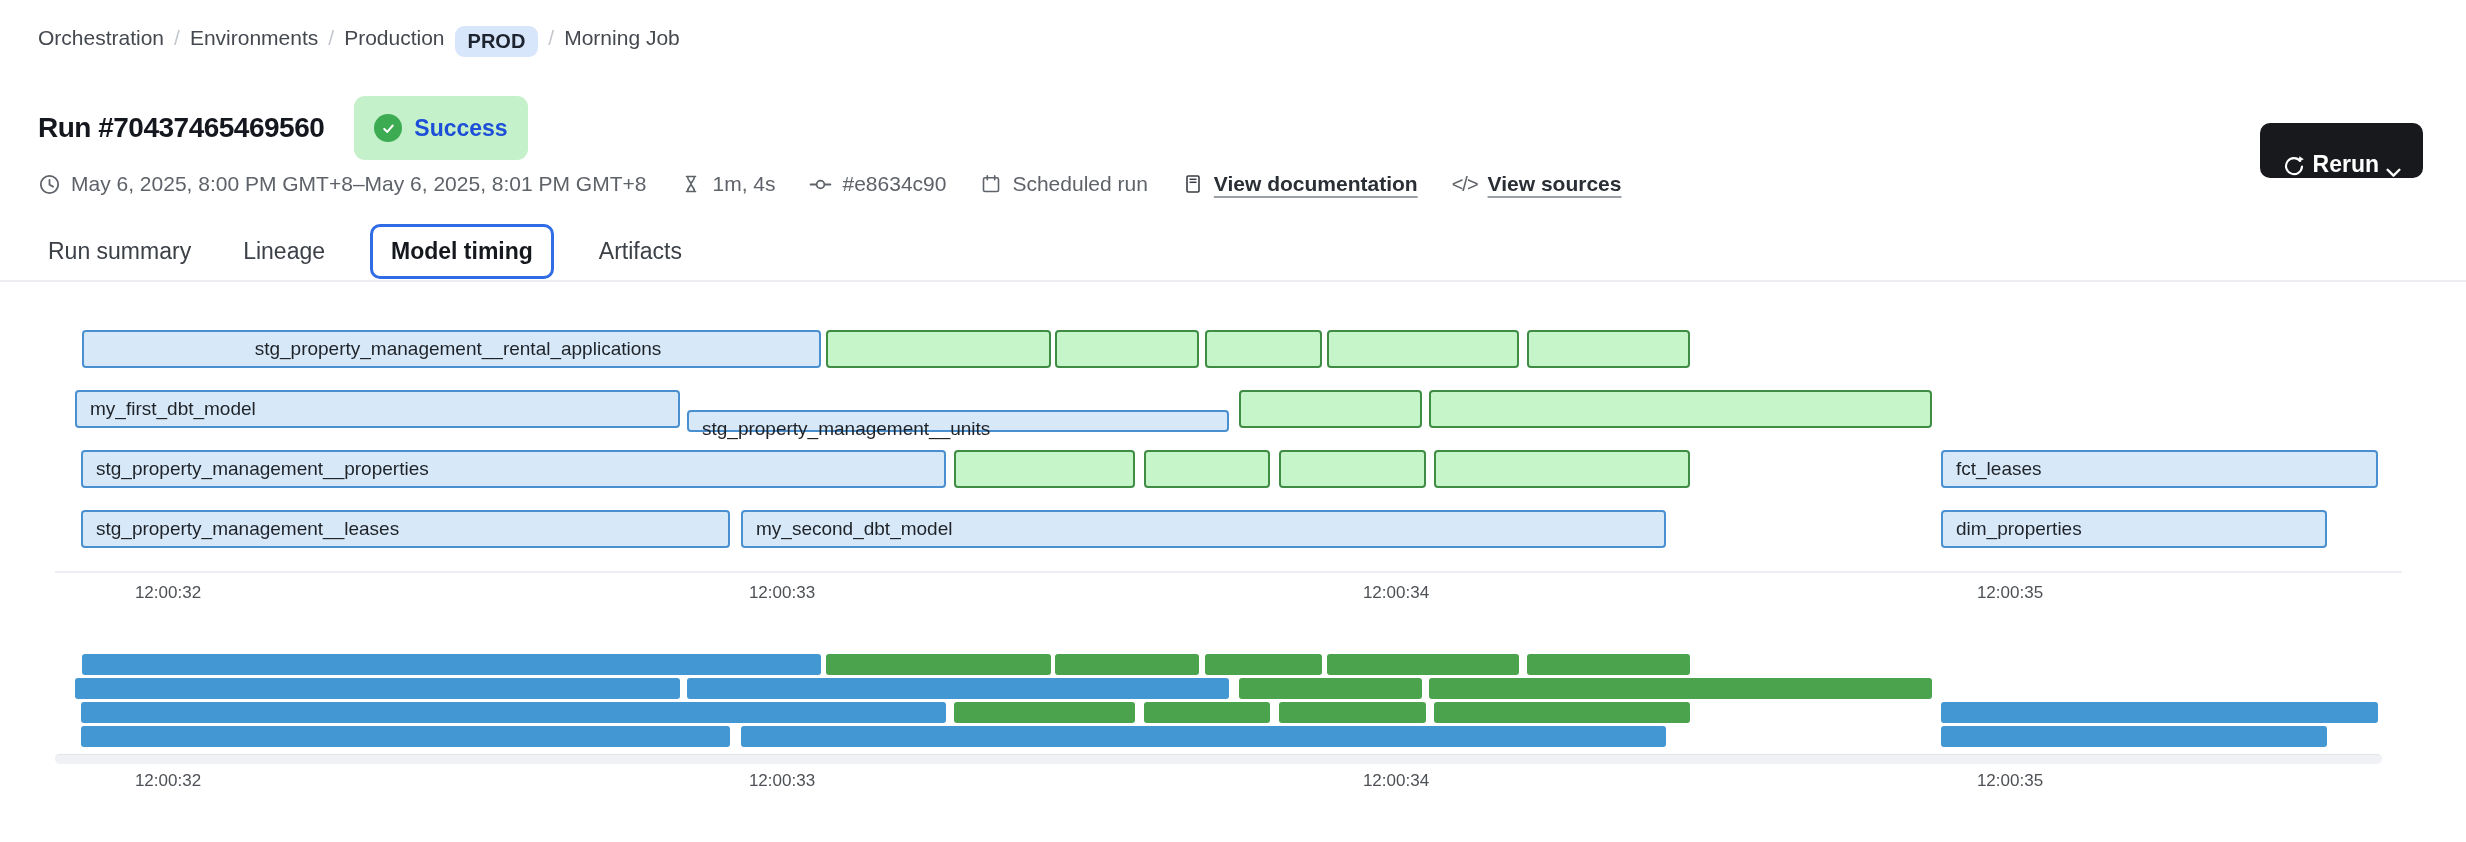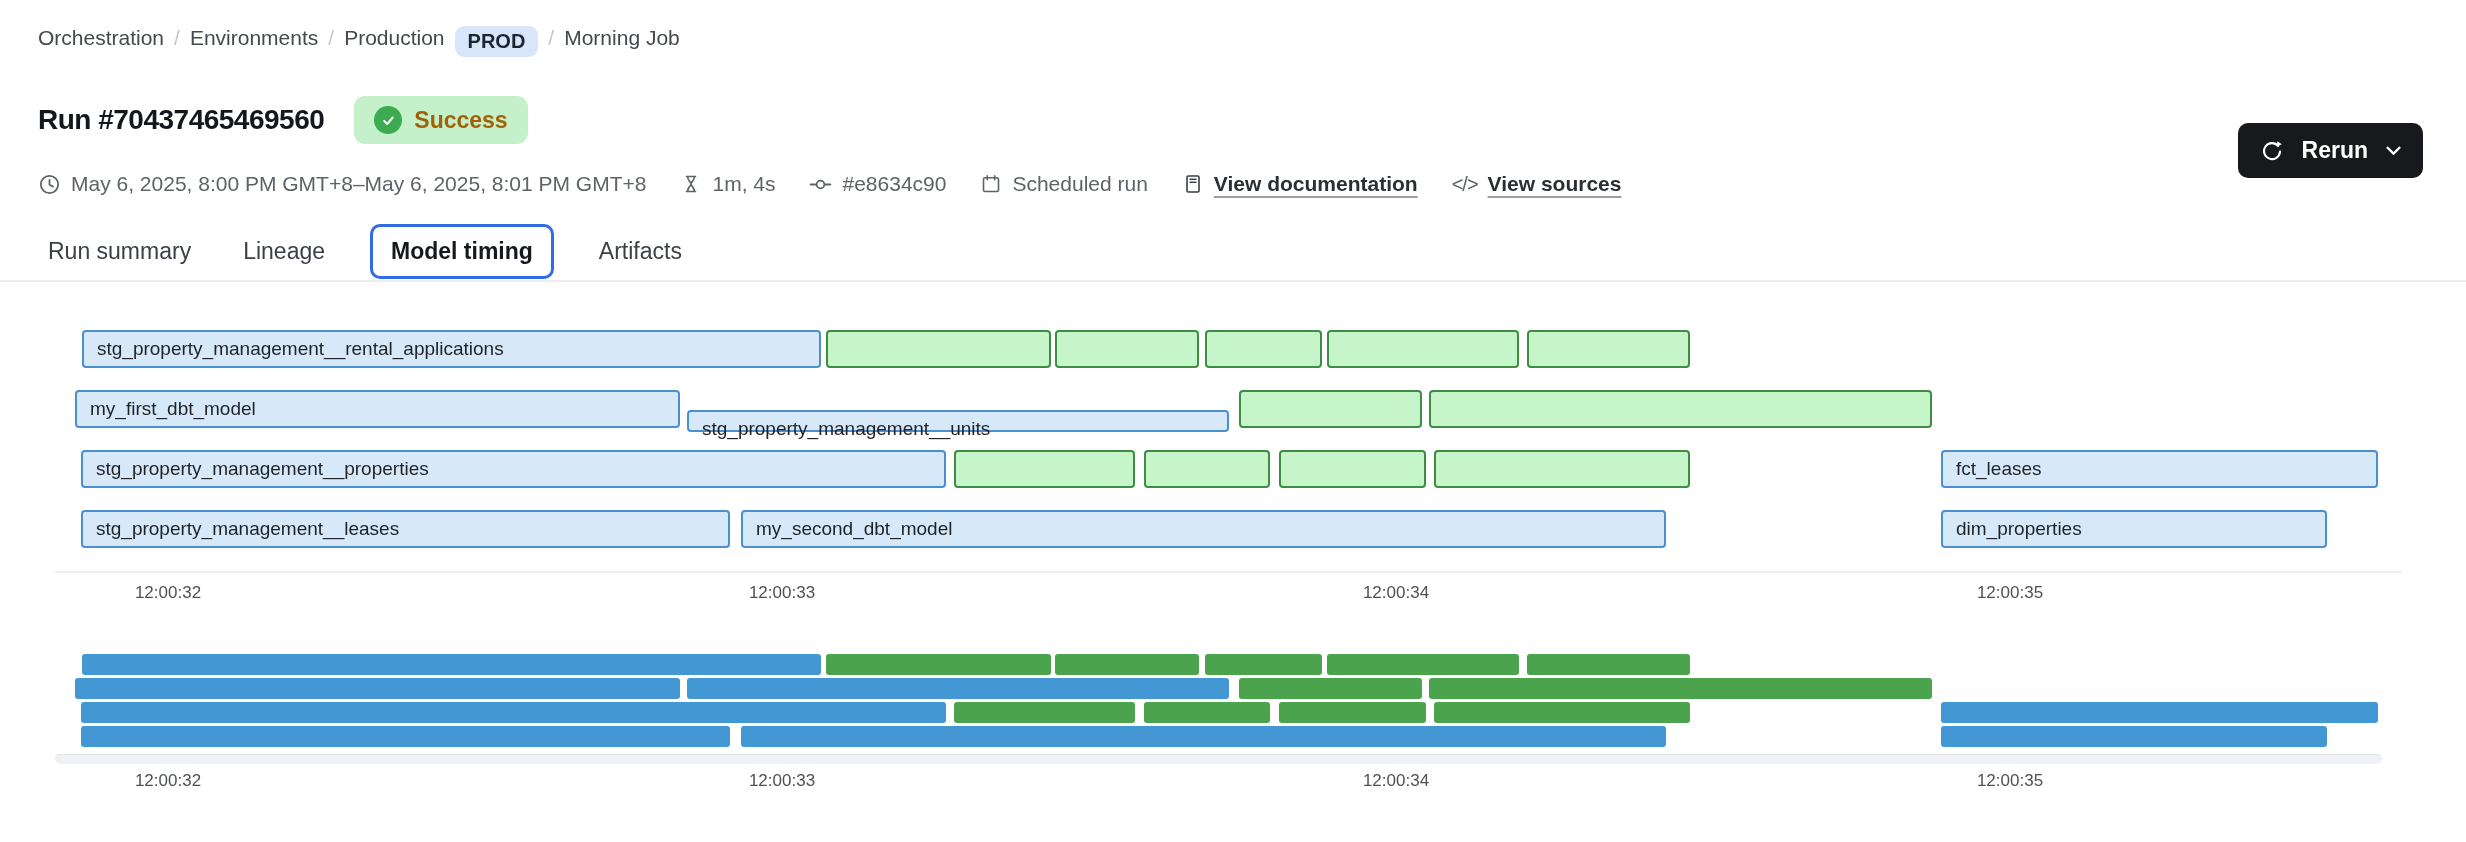--- a/index.html
+++ b/index.html
@@ -11,29 +11,29 @@
   .breadcrumb { position:absolute; left:38px; top:26px; display:flex; align-items:flex-start; gap:10px;
                 font-size:21px; color:#44484f; }
   .breadcrumb a { color:#44484f; text-decoration:none; cursor:pointer; }
   .breadcrumb .sep { color:#c3c7cd; }
   .env-badge { background:var(--env-badge-bg,#d8e6fb); color:#1d2430; font-weight:600;
                padding:4px 13px; border-radius:9px; font-size:20px; }
 
   
   .title-row { position:absolute; left:38px; top:96px; display:flex; align-items:center; gap:30px; }
   .page-title { font-size:28px; font-weight:700; color:#14171d; letter-spacing:-0.5px; }
-  .status-badge { display:flex; align-items:center; gap:12px; height:48px; padding:0 20px;
+  .status-badge { display:flex; align-items:center; gap:12px; height:64px; padding:0 20px;
                   border-radius:11px; background:var(--success-bg,#c4f1c9);
-                  font-size:23px; font-weight:600; color:#a16207; }
+                  font-size:23px; font-weight:600; color:#1d4ed8; }
   .check-circle { width:28px; height:28px; border-radius:50%; background:var(--success-dot,#3cab51);
                   display:flex; align-items:center; justify-content:center; }
 
   
   .rerun-btn { position:absolute; right:43px; top:123px; height:55px; padding:0 22px;
-               display:flex; align-items:center; gap:18px; border:none; cursor:pointer;
+               display:flex; align-items:flex-end; gap:7px; border:none; cursor:pointer;
                background:var(--rerun-bg,#17191c); color:#fff; border-radius:10px;
                font-family:inherit; font-size:23px; font-weight:600; }
 
   
   .meta-row { position:absolute; left:38px; top:172px; display:flex; align-items:center; gap:34px;
               font-size:21px; color:#5e6269; white-space:nowrap; }
   .meta-item { display:flex; align-items:center; gap:10px; }
   .meta-item svg { flex:none; }
   .meta-link { color:#2a2e35; font-weight:600; text-decoration:underline;
                text-decoration-color:#9aa0a6; text-decoration-thickness:2px;
@@ -150,21 +150,21 @@
     <div class="tab">Run summary</div>
     <div class="tab">Lineage</div>
     <div class="tab active">Model timing</div>
     <div class="tab">Artifacts</div>
   </div>
   <div class="tabs-divider"></div>
 
   <div id="chart-layer">
     <div class="axis-line"></div>
     <div class="mini-track"></div>
-  <div class="bar outlined blue" style="left: 82px; width: 739px; top: 330px; height: 38px;">
+  <div class="bar outlined blue" style="left: 82px; width: 739px; top: 330px; height: 38px; text-align: center;">
         <span class="bar-label">stg_property_management__rental_applications</span>
       </div>
       <div class="bar outlined green" style="left: 826px; width: 225px; top: 330px; height: 38px;"></div>
       <div class="bar outlined green" style="left: 1055px; width: 144px; top: 330px; height: 38px;"></div>
       <div class="bar outlined green" style="left: 1205px; width: 117px; top: 330px; height: 38px;"></div>
       <div class="bar outlined green" style="left: 1327px; width: 192px; top: 330px; height: 38px;"></div>
       <div class="bar outlined green" style="left: 1527px; width: 163px; top: 330px; height: 38px;"></div>
       <div class="bar outlined blue" style="left: 75px; width: 605px; top: 390px; height: 38px;">
         <span class="bar-label">my_first_dbt_model</span>
       </div>

